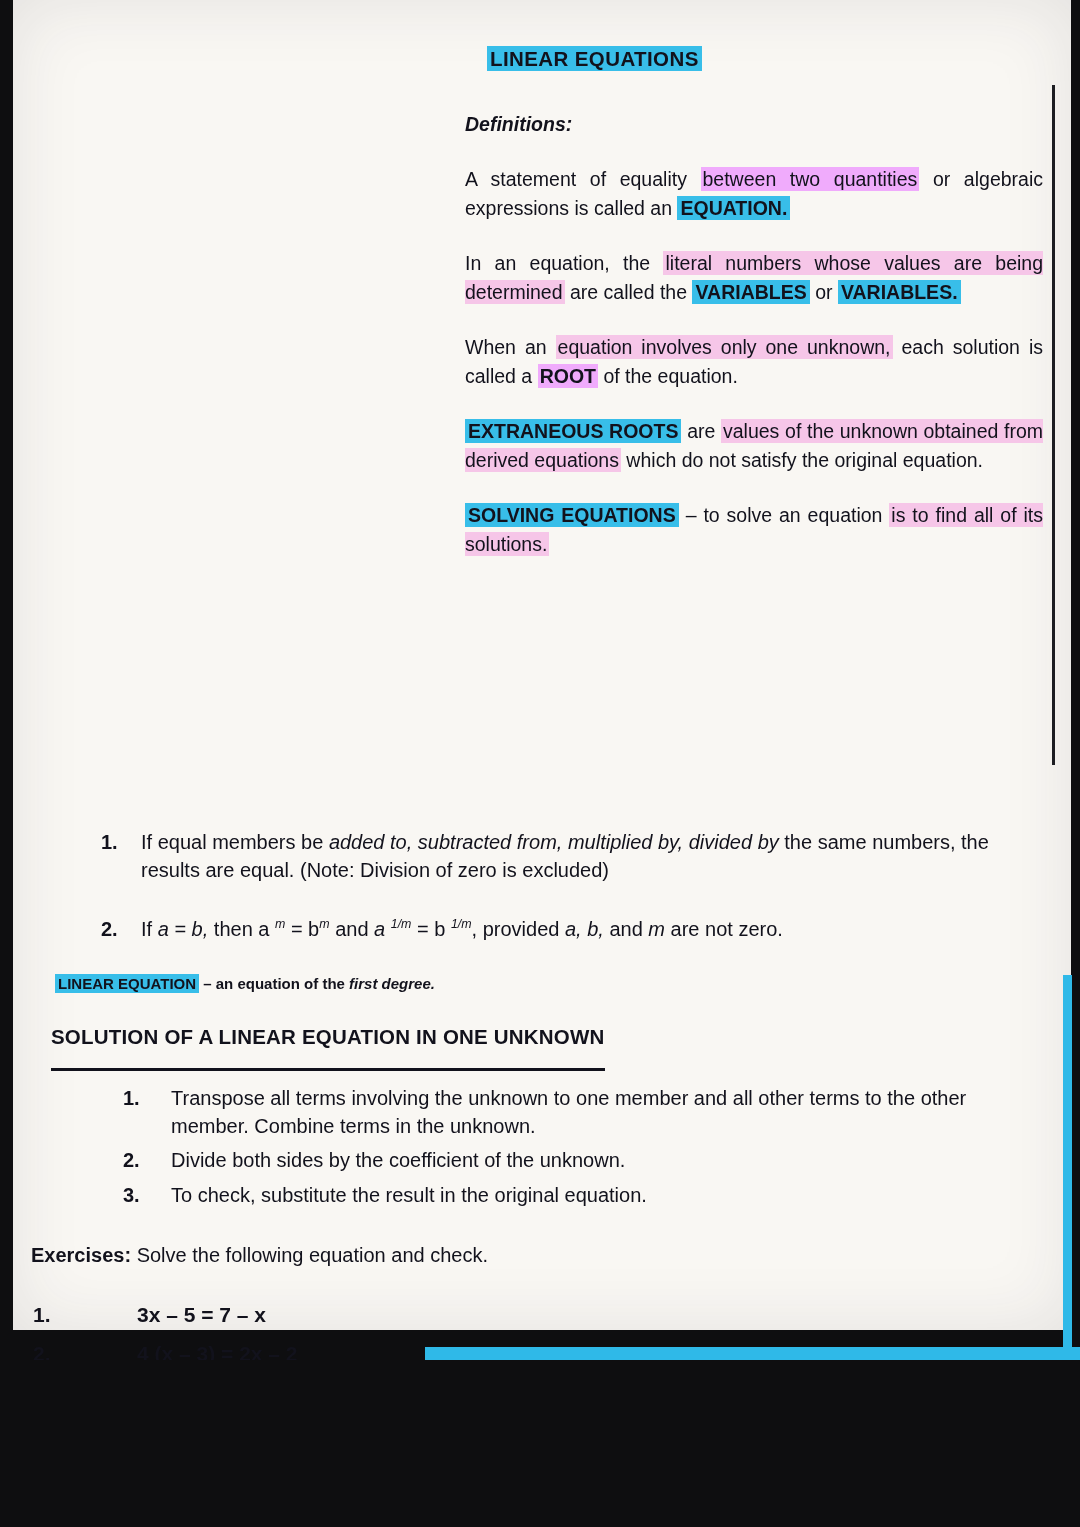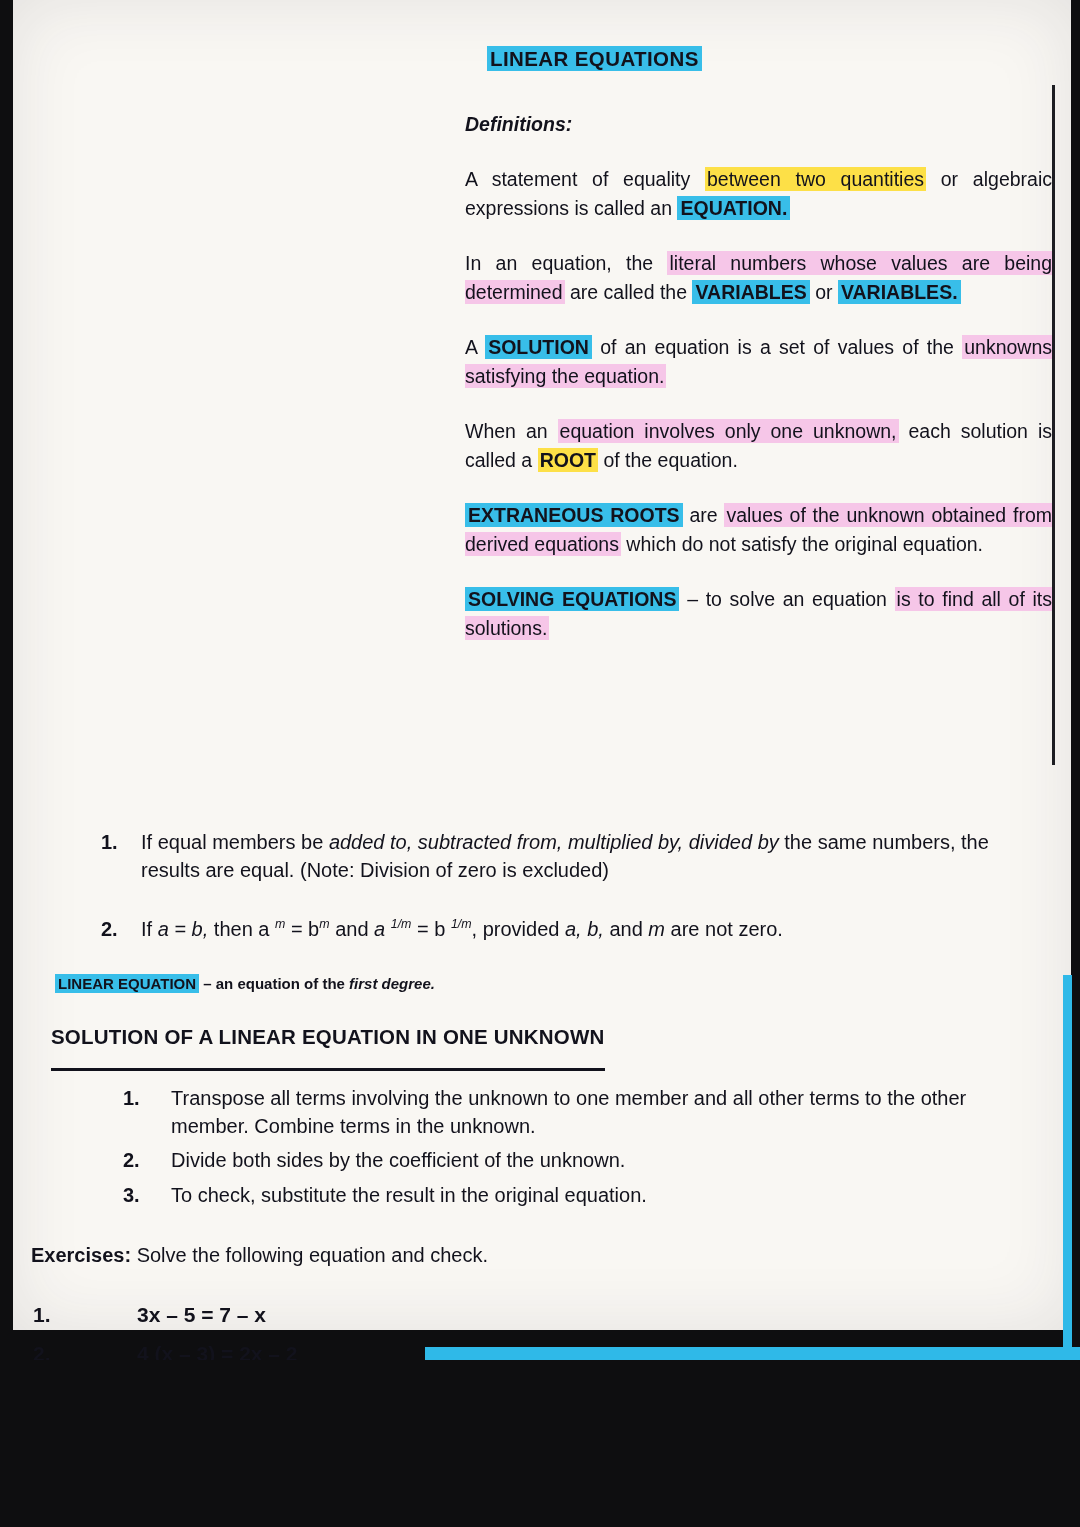--- a/index.html
+++ b/index.html
@@ -13,32 +13,32 @@
     box-shadow: inset 0 0 70px rgba(40,40,60,0.10);
   }
   
   .vline { position:absolute; left:1052px; top:85px; width:3px; height:680px; background:#1d1d22; }
   .strip-bottom { position:absolute; left:425px; right:0; bottom:0; height:13px; background:#2fb9e8; }
   .strip-right { position:absolute; right:8px; bottom:0; width:9px; height:385px; background:#2fb9e8; }
 
   .b { font-weight:bold; }
   .i { font-style:italic; }
   .hl-c { background:#38bee9; padding:1px 3px; }
-  .hl-p { background:#fde047; padding:1px 2px; }
+  .hl-p { background:#f0abfc; padding:1px 2px; }
   .hl-p.light { background:#f6c6e8; }
 
   
   .defs-col {
     position:absolute; left:452px; top:44px; width:590px;
     font-size:19.5px; line-height:1.46; color:#12121c; text-align:justify;
   }
   .title-wrap { margin:0 0 36px 22px; text-align:left; }
   .title { font-size:20.5px; letter-spacing:0.4px; }
   .defs-label { margin:0 0 4px 0; text-align:left; }
-  .defs-col p { margin:0 3px 27px 0; }
+  .defs-col p { margin:0 12px 27px 0; }
 
   
   .lower {
     position:absolute; left:18px; top:828px; right:38px;
     font-size:20px; line-height:1.42; color:#12121c;
   }
   .numitem { display:flex; margin:0 0 30px 70px; }
   .numitem .no { font-weight:bold; width:40px; flex:none; }
   .numitem .txt { flex:1; padding-right:6px; }
 
@@ -77,21 +77,20 @@
     <div class="defs-col">
       <div class="title-wrap"><span class="hl-c b title">LINEAR EQUATIONS</span></div>
 
       <p class="defs-label"><span class="b i">Definitions:</span></p>
 
       <p><span>A statement of equality </span><span class="hl-p">between two quantities</span><span> or algebraic expressions is called an </span><span class="hl-c b">EQUATION.</span></p>
 
 
       <p><span>In an equation, the </span><span class="hl-p light">literal numbers whose values are being determined</span><span> are called the </span><span class="hl-c b">VARIABLES</span><span> or </span><span class="hl-c b">VARIABLES.</span></p>
 
-      <p><span>A </span><span class="hl-c b">SOLUTION</span><span> of an equation is a set of values of the </span><span class="hl-p light">unknowns satisfying the equation.</span></p>
 
       <p><span>When an </span><span class="hl-p light">equation involves only one unknown,</span><span> each solution is called a </span><span class="hl-p b">ROOT</span><span> of the equation.</span></p>
 
       <p><span class="hl-c b">EXTRANEOUS ROOTS</span><span> are </span><span class="hl-p light">values of the unknown obtained from derived equations</span><span> which do not satisfy the original equation.</span></p>
 
       <p><span class="hl-c b">SOLVING EQUATIONS</span><span> – to solve an equation </span><span class="hl-p light">is to find all of its solutions.</span></p>
     </div>
 
     <div class="lower">
 

